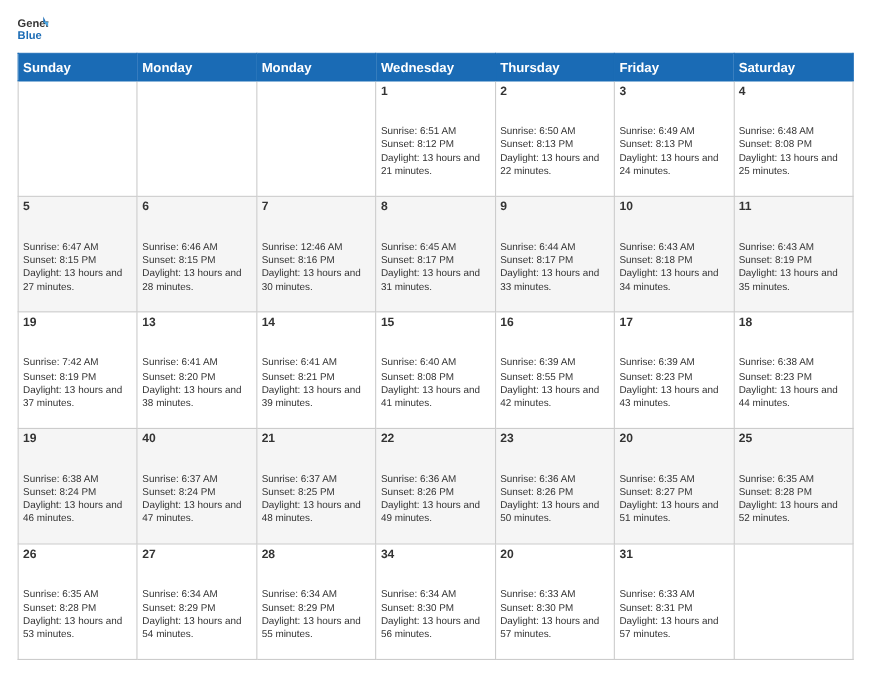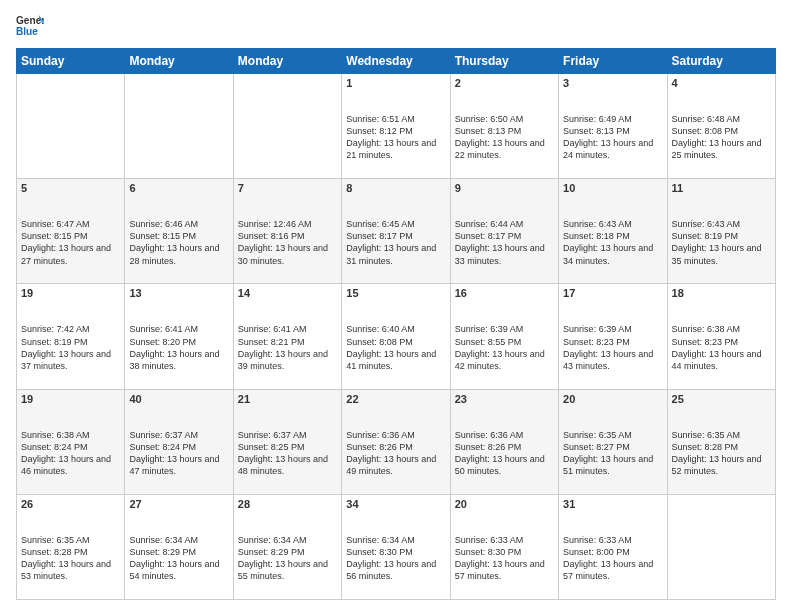--- a/index.html
+++ b/index.html
@@ -354,21 +354,21 @@
           <td>
             <span class="day-number">20</span>
             <div class="day-info">Sunrise: 6:33 AM
 Sunset: 8:30 PM
 Daylight: 13 hours
 and 57 minutes.</div>
           </td>
           <td>
             <span class="day-number">31</span>
             <div class="day-info">Sunrise: 6:33 AM
-Sunset: 8:00 PM
+Sunset: 8:31 PM
 Daylight: 13 hours
 and 57 minutes.</div>
           </td>
           <td class="empty-cell"></td>
         </tr>
       </tbody>
   </table>
 </div>
 
 </body></html>

